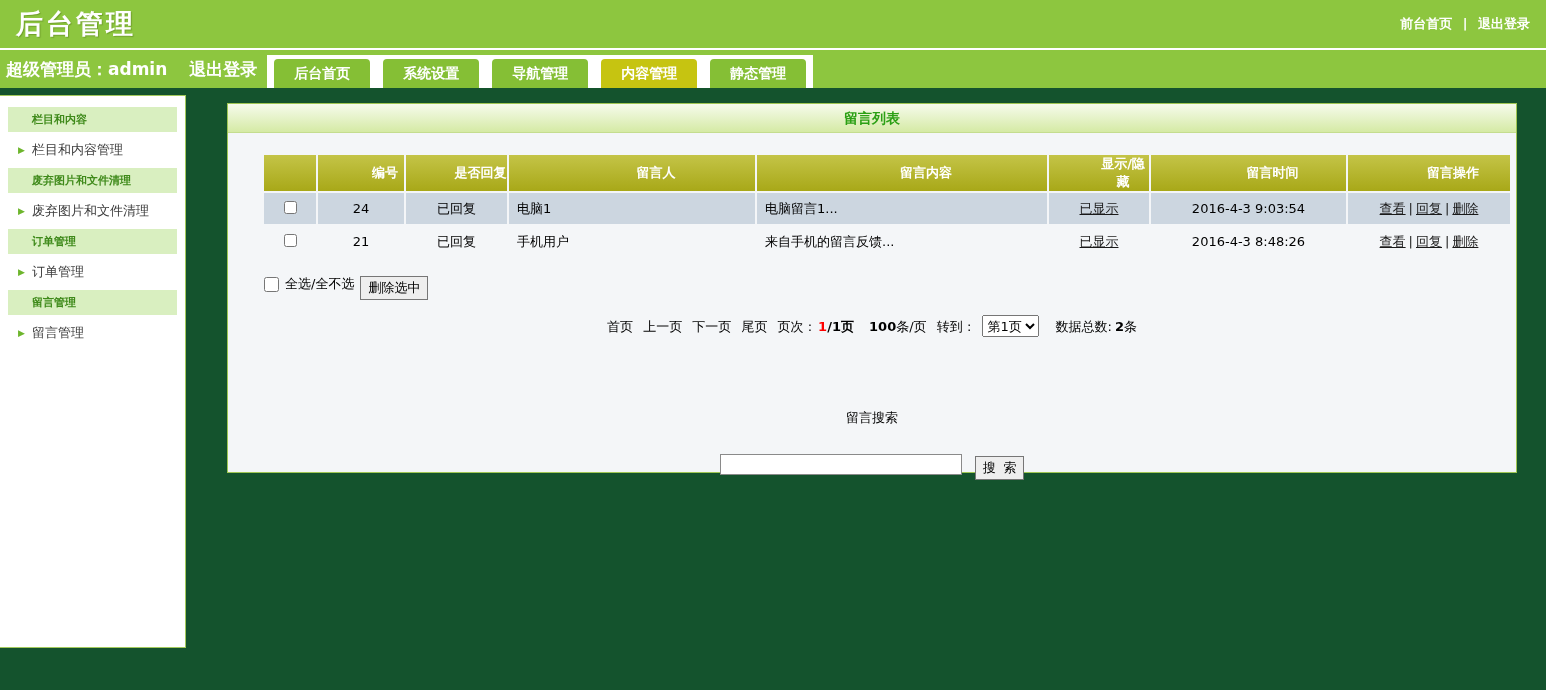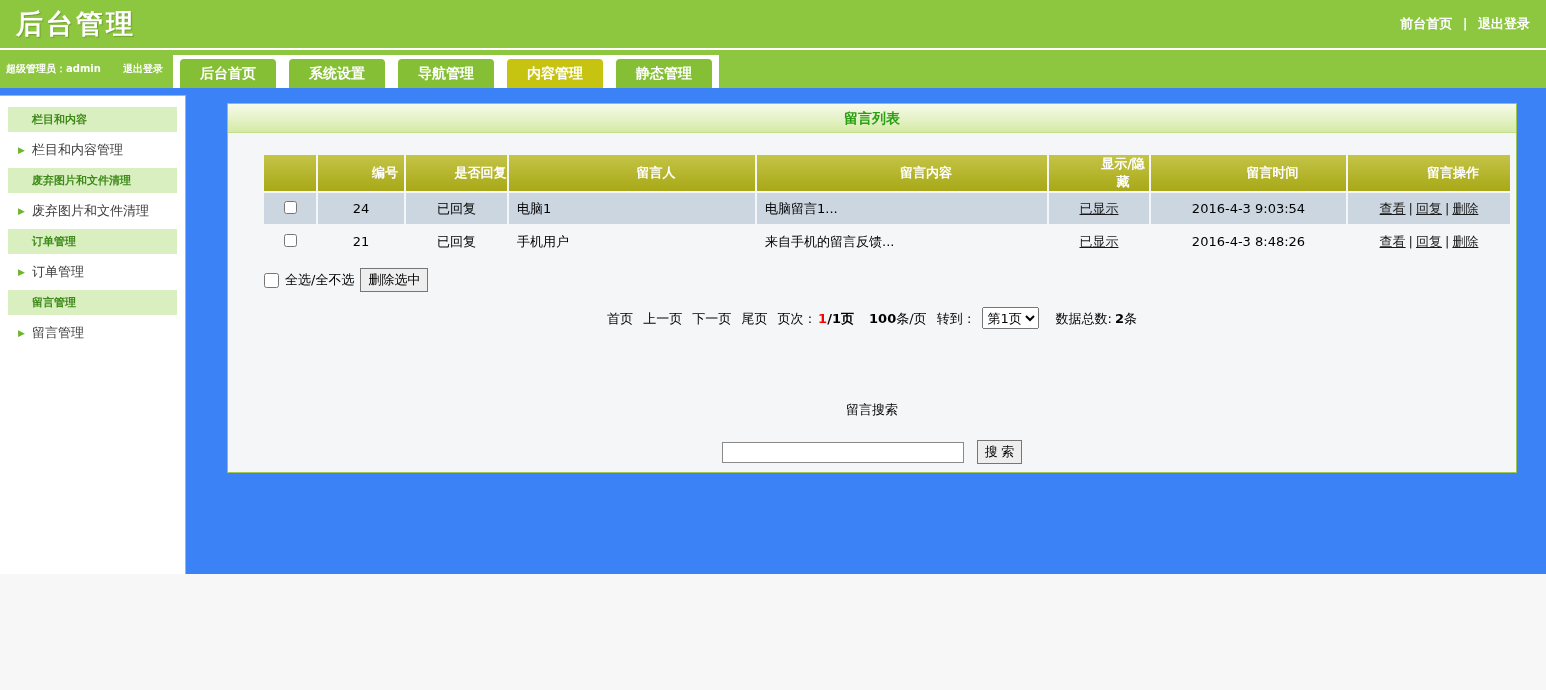--- a/index.html
+++ b/index.html
@@ -1,29 +1,29 @@
 <!DOCTYPE html>
 <html><head>
 <meta charset="utf-8">
 <style>
   * { margin:0; padding:0; box-sizing:border-box; }
   html,body { background:#f7f7f7; }
   body { font-family:"DejaVu Sans","Liberation Sans",sans-serif; }
-  .page { width:1546px; height:574px; position:relative; overflow:hidden; background:#3b82f6; }
+  .page { width:1546px; height:690px; position:relative; overflow:hidden; background:#14532d; }
 
   
   .topbar { height:48px; background:#8dc63f; display:flex; justify-content:space-between; align-items:center; padding:0 16px; }
   .logo { color:#fff; font-size:27px; font-weight:bold; letter-spacing:3px; text-shadow:1px 1px 1px rgba(60,90,10,.35); }
   .top-links { color:#fff; font-size:13px; font-weight:bold; }
   .top-links a { color:#fff; text-decoration:none; cursor:pointer; }
   .top-links .sep { margin:0 6px; }
 
   
   .navbar { height:40px; background:#8dc63f; border-top:2px solid #fff; display:flex; align-items:stretch; }
-  .account { color:#fff; font-size:10px; font-weight:bold; display:flex; align-items:center; padding:0 10px 0 6px; white-space:nowrap; }
+  .account { color:#fff; font-size:17px; font-weight:bold; display:flex; align-items:center; padding:0 10px 0 6px; white-space:nowrap; }
   .account a { color:#fff; text-decoration:none; margin-left:22px; cursor:pointer; }
   .tabstrip { background:#fff; margin-top:5px; display:flex; align-items:flex-end; gap:13px; padding:12px 7px 0 7px; }
   .tab { width:96px; height:29px; background:#85bf35; color:#fff; font-weight:bold; font-size:14px;
          display:flex; align-items:center; justify-content:center; border-radius:4px 4px 0 0; cursor:pointer; }
   .tab.active { background:#c6c411; }
 
   
   .bodywrap { position:relative; height:602px; }
 
   
@@ -46,22 +46,22 @@
                  height:30px; text-align:center;padding-left:48px; }
   table.msg td { height:31px; font-size:13px; color:#000; text-align:center; vertical-align:middle; }
   table.msg tr.alt td { background:#ccd6e0; }
   table.msg td.l { text-align:left; padding-left:8px; }
   table.msg a { color:#1a1a1a; text-decoration:underline; cursor:pointer; }
   .ops .sep { color:#1a1a1a; margin:0 3px; }
 
   
   .bulk-row { margin:9px 0 0 36px; display:flex; align-items:center; font-size:13px; color:#000; }
   .bulk-row input { width:15px; height:15px; margin-right:6px; }
-  .btn { font-family:Liberation Sans, sans-serif; font-size:13px; color:#000; background:#eee;
-         border:1px solid #767676; padding:2px 7px; cursor:pointer; }
+  .btn { font-family:Liberation Mono, monospace; font-size:13px; color:#000; background:#eee;
+         border:1px solid #767676; padding:2px 7px; cursor:pointer;margin-top:8px; }
 
   
   .pagination { margin-top:15px; text-align:center; font-size:13px; color:#000; }
   .pagination span, .pagination a { margin:0 3px; color:#000; text-decoration:none; }
   .pagination a { cursor:pointer;text-align:center; }
   .pagination .red { color:#f00; font-weight:bold; margin-right:0; }
   .pagination .b { font-weight:bold; margin-left:0; }
   .pagination select { font-family:inherit; font-size:13px; height:22px; margin:0 4px; }
   .pagination .bnum { font-weight:bold; margin-right:0; }
   .pagination .nosp { margin-left:0; }

